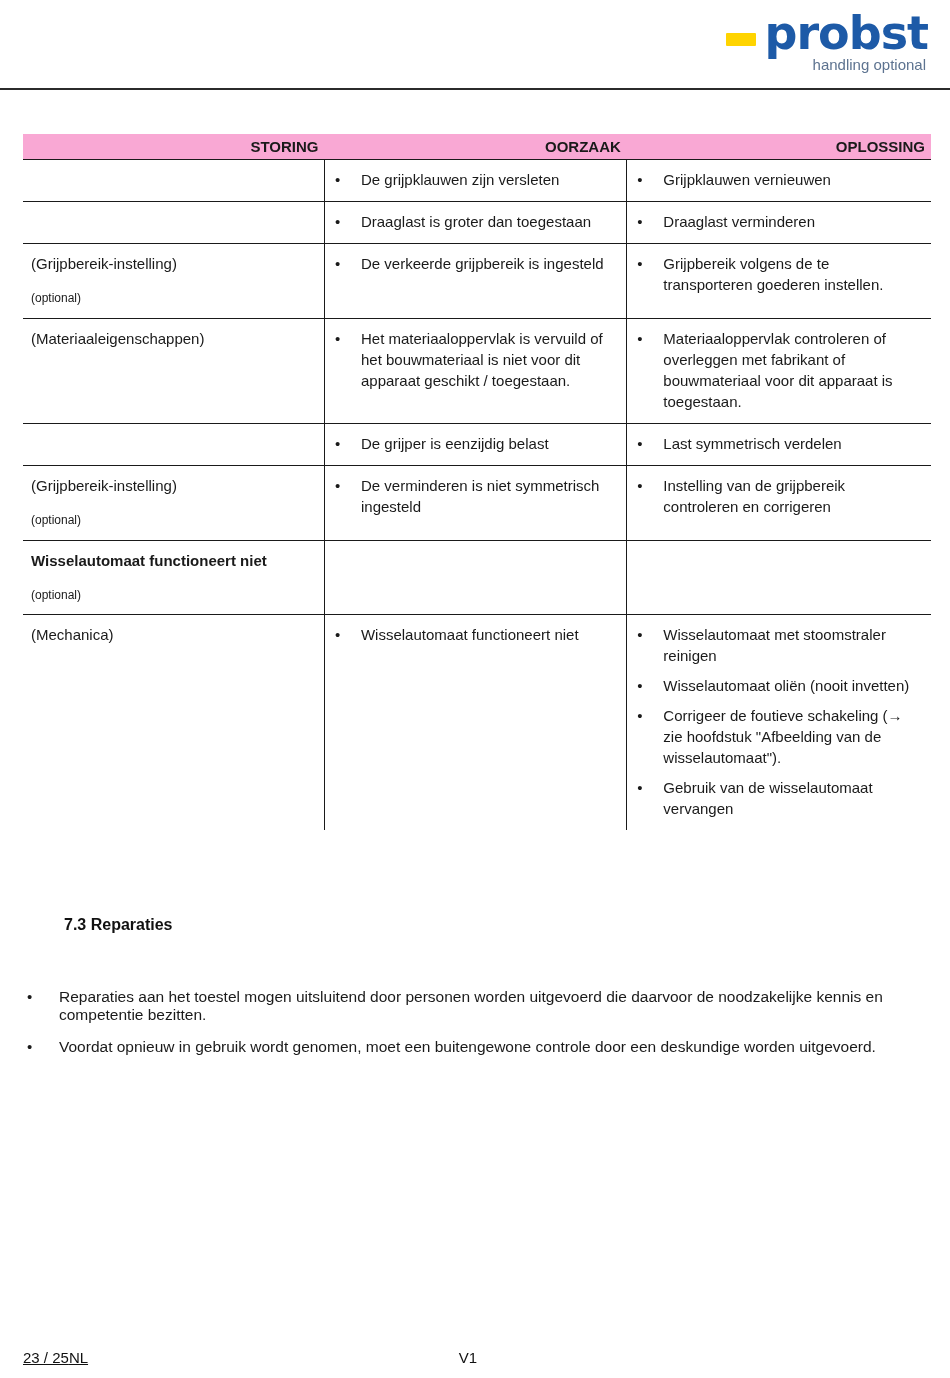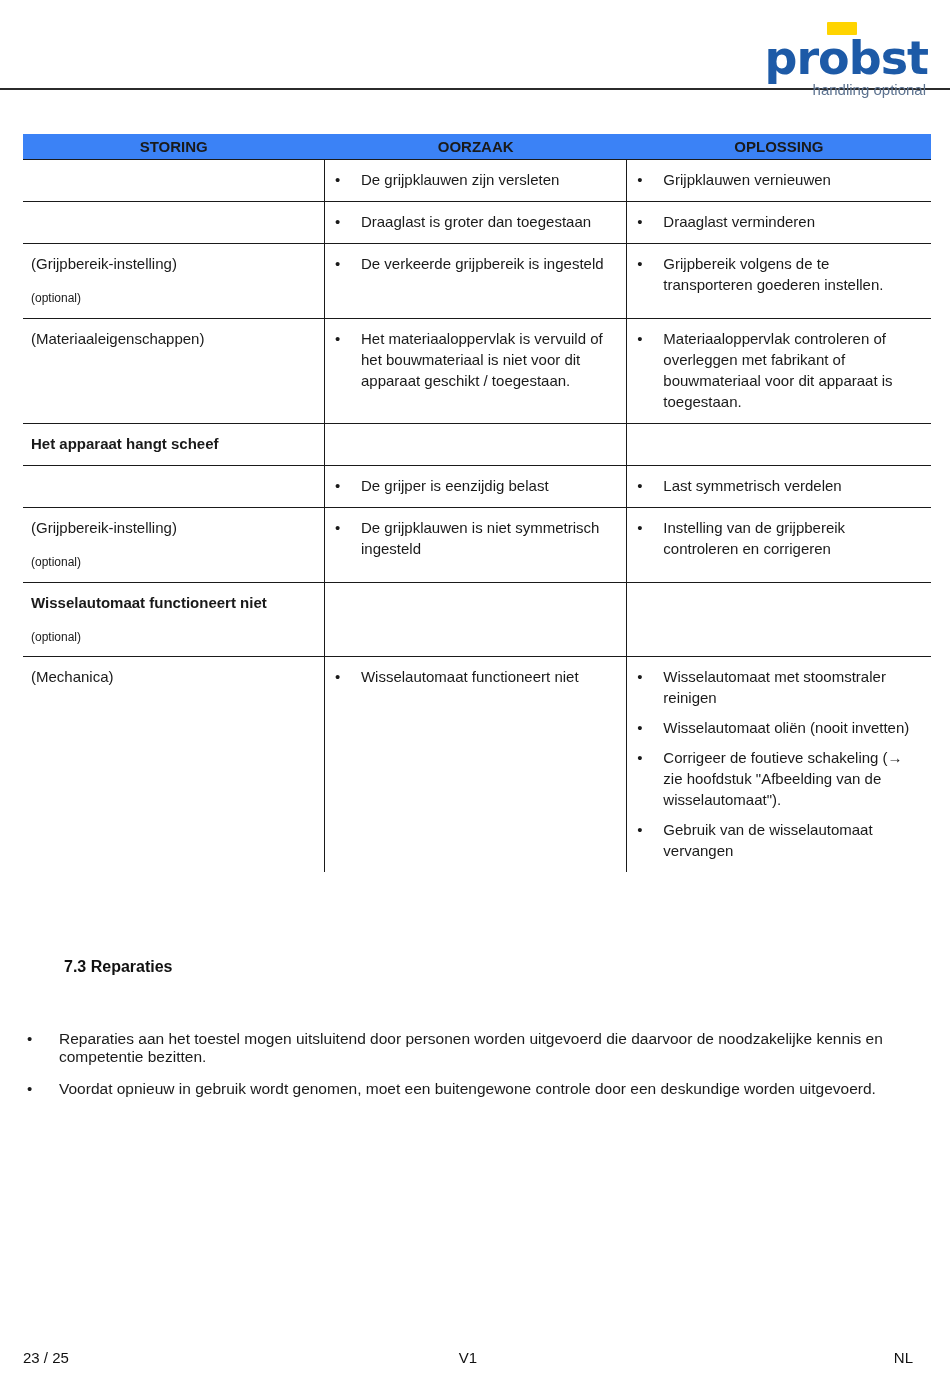--- a/index.html
+++ b/index.html
@@ -11,21 +11,21 @@
     margin: 0 auto;
     background: #ffffff;
     font-family: "Liberation Sans", sans-serif;
     color: #1a1a1a;
     overflow: hidden;
   }
 
   
   .header { height: 90px; position: relative; border-bottom: 2px solid #2b2b2b; }
   .logo { position: absolute; right: 22px; top: 10px; text-align: right; }
-  .logo-row { display: flex; align-items: center; justify-content: flex-end; flex-direction: column; }
+  .logo-row { display: flex; align-items: center; justify-content: flex-end; }
   .logo-dash {
     display: inline-block;
     width: 30px; height: 13px;
     background: #ffd400;
     margin-right: 8px;
     margin-top: 12px;
     border-radius: 1px;
   }
   .logo-word {
     font-family: "DejaVu Sans", sans-serif;
@@ -44,23 +44,23 @@
 
   
   table.trouble {
     width: 908px;
     margin: 44px 0 0 23px;
     border-collapse: collapse;
     font-size: 15px;
     color: #1a1a1a;
   }
   table.trouble th {
-    background: #3b82f6;
+    background: #f9a8d4;
     font-weight: bold;
-    text-align: center;
+    text-align: right;
     padding: 4px 6px;
     font-size: 15px;
     border-bottom: 1px solid #1a1a1a;
   }
   table.trouble td {
     vertical-align: top;
     padding: 9px 10px 11px 6px;
     border-bottom: 1px solid #1a1a1a;
     line-height: 1.4;
   }
@@ -78,23 +78,23 @@
   
   .repairs-list { margin: 54px 23px 0 23px; font-size: 15.5px; }
   .repairs-list .bullet-item { margin-bottom: 14px; }
   .repairs-list .dot { flex: 0 0 36px; padding-left: 4px; }
 
   
   .footer {
     position: absolute;
     left: 23px; right: 37px; bottom: 12px;
     display: flex;
-    justify-content: space-between;
     font-size: 15px;
     color: #111;
+    text-decoration: underline;
   }
   .footer .version { position: absolute; left: 50%; transform: translateX(-50%); }
 </style>
 </head>
 <body>
 
 <div class="page">
 
   <div class="header">
     <div class="logo">
@@ -180,27 +180,20 @@
             </div>
           </td>
           <td class="col-oplossing">
             <div class="bullet-item">
               <span class="dot">•</span>
               <span class="bullet-text">Materiaaloppervlak controleren of overleggen met fabrikant of bouwmateriaal voor dit apparaat is toegestaan.</span>
             </div>
           </td>
         </tr>
         <tr>
-          <td class="col-storing">
-            <div class="storing-main bold">Het apparaat hangt scheef</div>
-          </td>
-          <td class="col-oorzaak"></td>
-          <td class="col-oplossing"></td>
-        </tr>
-        <tr>
           <td class="col-storing"></td>
           <td class="col-oorzaak">
             <div class="bullet-item">
               <span class="dot">•</span>
               <span class="bullet-text">De grijper is eenzijdig belast</span>
             </div>
           </td>
           <td class="col-oplossing">
             <div class="bullet-item">
               <span class="dot">•</span>
@@ -209,21 +202,21 @@
           </td>
         </tr>
         <tr>
           <td class="col-storing">
             <div class="storing-main">(Grijpbereik-instelling)</div>
             <div class="storing-note">(optional)</div>
           </td>
           <td class="col-oorzaak">
             <div class="bullet-item">
               <span class="dot">•</span>
-              <span class="bullet-text">De grijpklauwen is niet symmetrisch ingesteld</span>
+              <span class="bullet-text">De verminderen is niet symmetrisch ingesteld</span>
             </div>
           </td>
           <td class="col-oplossing">
             <div class="bullet-item">
               <span class="dot">•</span>
               <span class="bullet-text">Instelling van de grijpbereik controleren en corrigeren</span>
             </div>
           </td>
         </tr>
         <tr>

